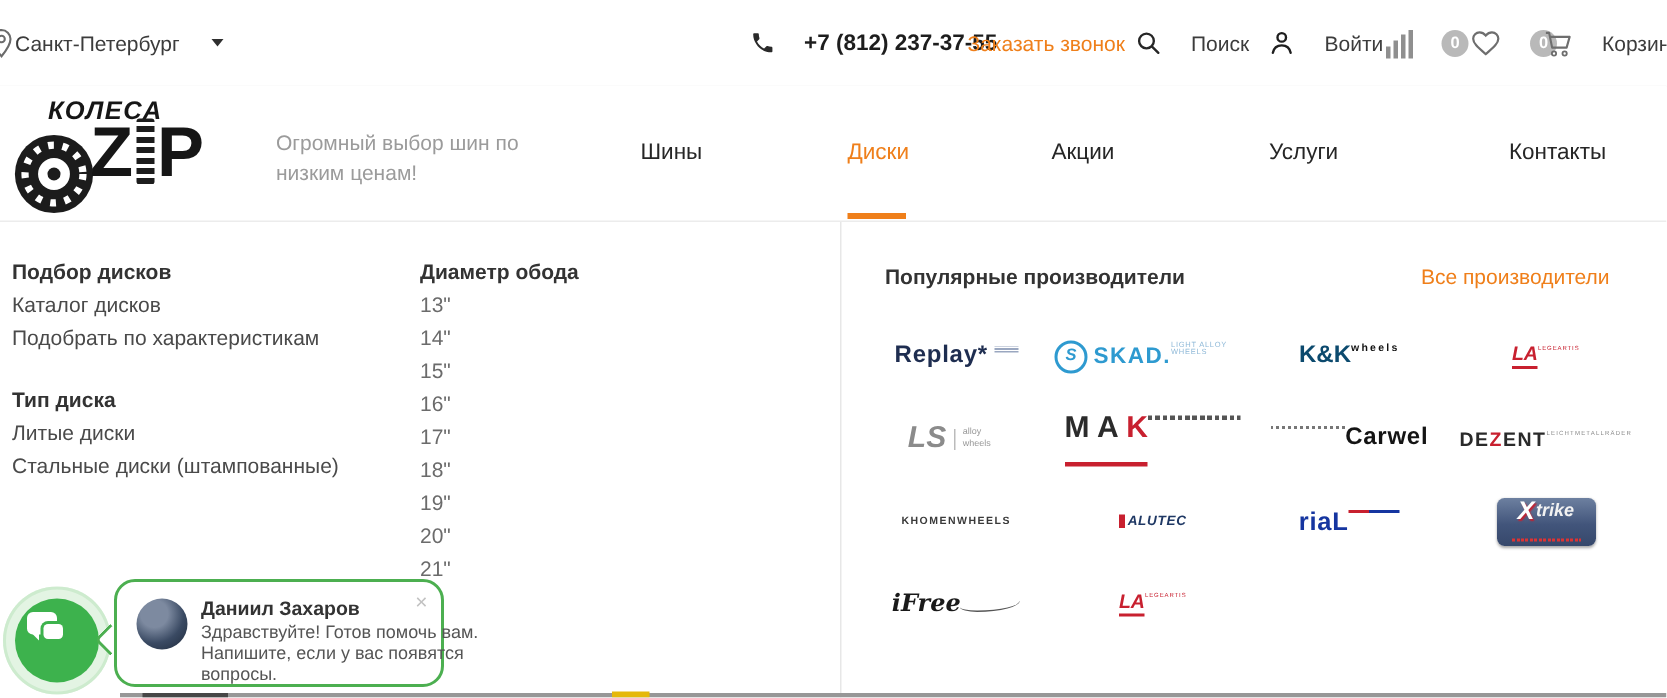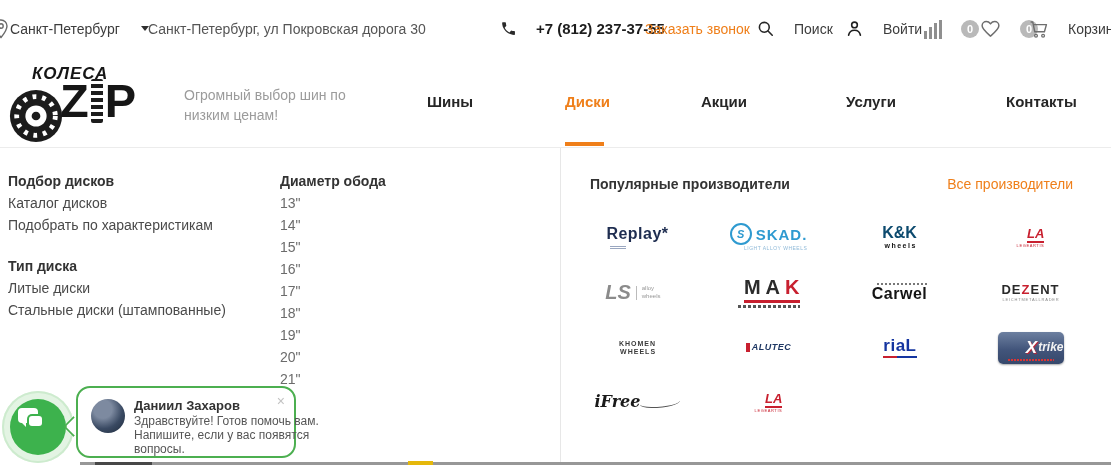--- a/index.html
+++ b/index.html
@@ -28,41 +28,41 @@
   .bars i{display:block;width:3px;background:#8f8f8f}
 
   
   .header{position:absolute;left:0;top:57px;width:1111px;height:90px;background:#fff;border-bottom:1px solid #ececec}
   .logo{position:absolute;left:8px;top:3px;width:165px;height:84px;cursor:pointer}
   .logo-top{position:absolute;left:24px;top:4px;font-size:17px;font-weight:bold;font-style:italic;color:#161616;letter-spacing:1px}
   .logo-big{position:absolute;left:52px;top:18px;display:flex;align-items:flex-end}
   .logo-big .lz,.logo-big .lp{font-size:47px;font-weight:900;color:#161616;line-height:46px}
   .tread{width:12px;height:44px;margin:0 2px 1px 2px;background:repeating-linear-gradient(0deg,#1d1d1d 0 4px,#fff 4px 7px);border-radius:2px}
   .tagline{position:absolute;left:184px;top:28px;width:165px;font-size:14px;line-height:20px;color:#9b9b9b}
-  .nav-item{position:absolute;top:0;height:89px;display:flex;align-items:center;font-size:15px;font-weight:700;color:#262626;cursor:pointer}
+  .nav-item{position:absolute;top:0;height:89px;display:flex;align-items:center;font-size:15px;font-weight:400;color:#262626;cursor:pointer}
   .nav-shiny{left:427px}.nav-diski{left:565px;color:#ef7f1a}.nav-akcii{left:701px}.nav-uslugi{left:846px}.nav-kontakty{left:1006px}
   .nav-underline{position:absolute;left:565px;top:85px;width:39px;height:4px;background:#ef7f1a}
 
   
   .mega{position:absolute;left:0;top:148px;width:1111px;height:317px;background:#fff}
   .vdivider{position:absolute;left:560px;top:0;width:1px;height:317px;background:#e7e7e7}
   .m-head{font-size:14px;font-weight:bold;color:#333}
   .m-link{font-size:14px;color:#4a4a4a;cursor:pointer}
   .col1{position:absolute;left:8px;top:22px;display:flex;flex-direction:column}
   .col1 >*{height:22px;line-height:22px;white-space:nowrap}
   .gap{height:19px}
   .col2{position:absolute;left:280px;top:22px;display:flex;flex-direction:column}
   .col2 >*{height:22px;line-height:22px}
   .dval{font-size:14px;color:#6b6b6b;cursor:pointer}
 
   .brands-head{position:absolute;left:590px;top:28px}
   .all-link{position:absolute;right:38px;top:28px;font-size:14px;color:#ef7f1a;cursor:pointer}
 
   .bgrid{position:absolute;left:572px;top:62px;display:grid;grid-template-columns:repeat(4,131px);grid-auto-rows:55px;align-items:center;justify-items:center}
-  .bcell{display:flex;flex-direction:column;align-items:flex-end;justify-content:center;cursor:pointer;line-height:1.05}
+  .bcell{display:flex;flex-direction:row;align-items:flex-start;justify-content:center;cursor:pointer;line-height:1.05}
   .brow{display:flex;align-items:center}
 
   .b-replay .bname{font-size:16px;font-weight:600;color:#1e2d50;letter-spacing:.5px}
   .b-replay .bsubbar{width:16px;height:4px;margin-top:2px;align-self:flex-start;margin-left:4px;background:repeating-linear-gradient(0deg,#9aa7c0 0 1px,#fff 1px 2px)}
 
   .b-skad .brow{gap:4px}
   .skad-circle{width:18px;height:18px;border:2px solid #2e9ad0;border-radius:50%;color:#2e9ad0;font-size:11px;font-weight:bold;font-style:italic;display:flex;align-items:center;justify-content:center}
   .b-skad .bname{font-size:15px;font-weight:800;color:#2e9ad0;letter-spacing:1px}
   .b-skad .bsub{font-size:5px;color:#8fb9d8;letter-spacing:.5px;margin-top:1px}
 
@@ -70,21 +70,21 @@
   .b-kk .bsub{font-size:7px;font-weight:800;color:#111;letter-spacing:1.5px}
 
   .b-lege .bname{font-size:13px;font-weight:900;font-style:italic;color:#c8202f;border-bottom:2px solid #c8202f;padding-bottom:1px}
   .b-lege .bsub{font-size:4px;color:#c8202f;letter-spacing:.6px;margin-top:1px}
 
   .b-ls .brow{gap:5px}
   .b-ls .bname{font-size:20px;font-weight:900;font-style:italic;color:#8b8b8b}
   .b-ls .lssep{width:1px;height:14px;background:#bbb}
   .b-ls .bsub{font-size:6px;color:#999;width:28px;line-height:1.2}
 
-  .b-mak .brow{border-bottom:3px solid #c8202f;padding-bottom:2px}
+  .b-mak .brow{border-bottom:3px solid #c8202f;padding-bottom:12px}
   .b-mak .bname{font-size:20px;font-weight:900;color:#2b2b2b;letter-spacing:5px}
   .b-mak .bname2{font-size:20px;font-weight:900;color:#c8202f}
   .b-mak .bsubbar{width:62px;height:3px;margin-top:2px;background:repeating-linear-gradient(90deg,#555 0 3px,#fff 3px 5px)}
 
   .b-carwel .btopbar{width:50px;height:2px;background:repeating-linear-gradient(90deg,#777 0 2px,#fff 2px 4px);margin-bottom:1px}
   .b-carwel .bname{font-size:16px;font-weight:800;color:#141414;letter-spacing:.5px}
 
   .b-dezent .bname,.b-dezent .bname3{font-size:13px;font-weight:800;color:#2a2a2a;letter-spacing:1px}
   .b-dezent .bname2{font-size:13px;font-weight:800;color:#c8202f;letter-spacing:1px}
   .b-dezent .bsub{font-size:4px;color:#8a8a8a;letter-spacing:.8px;margin-top:1px}
@@ -134,23 +134,20 @@
 
 <div class="topbar">
   <div class="tb-item pin">
     <svg width="16" height="20" viewBox="0 0 16 20">
         <path d="M8 1C4.7 1 2 3.7 2 7c0 4.2 6 11.5 6 11.5S14 11.2 14 7c0-3.3-2.7-6-6-6zm0 8.2A2.2 2.2 0 1 1 8 4.8a2.2 2.2 0 0 1 0 4.4z" fill="none" stroke="#6b6b6b" stroke-width="1.4"></path>
       </svg>
   </div>
   <div class="tb-item city">
     <span>Санкт-Петербург</span>
     <span class="caret"></span>
-  </div>
-  <div class="tb-item address">
-    <span>Санкт-Петербург, ул Покровская дорога 30</span>
   </div>
   <div class="tb-item phone">
     <svg width="17" height="17" viewBox="0 0 24 24">
         <path d="M6.6 10.8c1.5 2.9 3.8 5.2 6.7 6.7l2.2-2.2c.3-.3.7-.4 1-.2 1.1.4 2.3.6 3.6.6.6 0 1 .4 1 1V20c0 .6-.4 1-1 1C10.8 21 3 13.2 3 4c0-.6.4-1 1-1h3.3c.6 0 1 .4 1 1 0 1.2.2 2.4.6 3.6.1.3 0 .7-.2 1l-2.1 2.2z" fill="#2a2a2a"></path>
       </svg>
     <span>+7 (812) 237-37-55</span>
   </div>
   <div class="tb-item callback">
     <span>Заказать звонок</span>
   </div>

